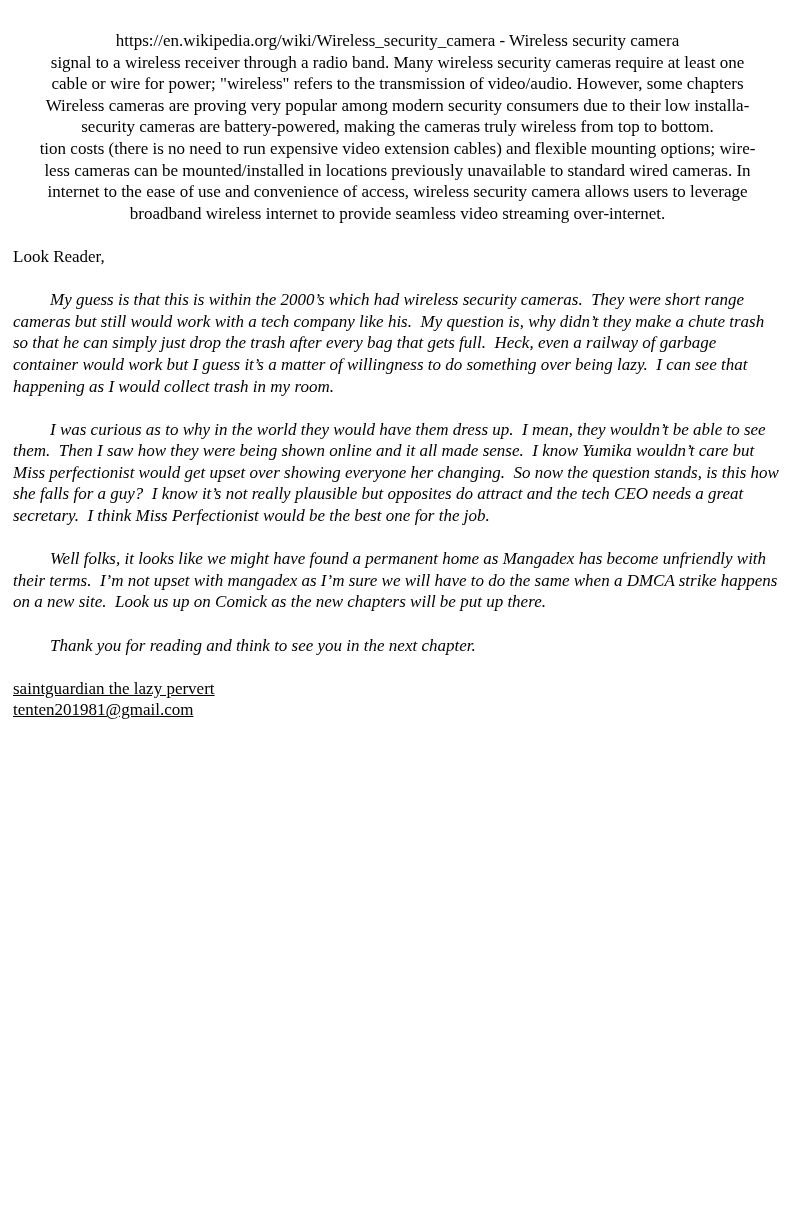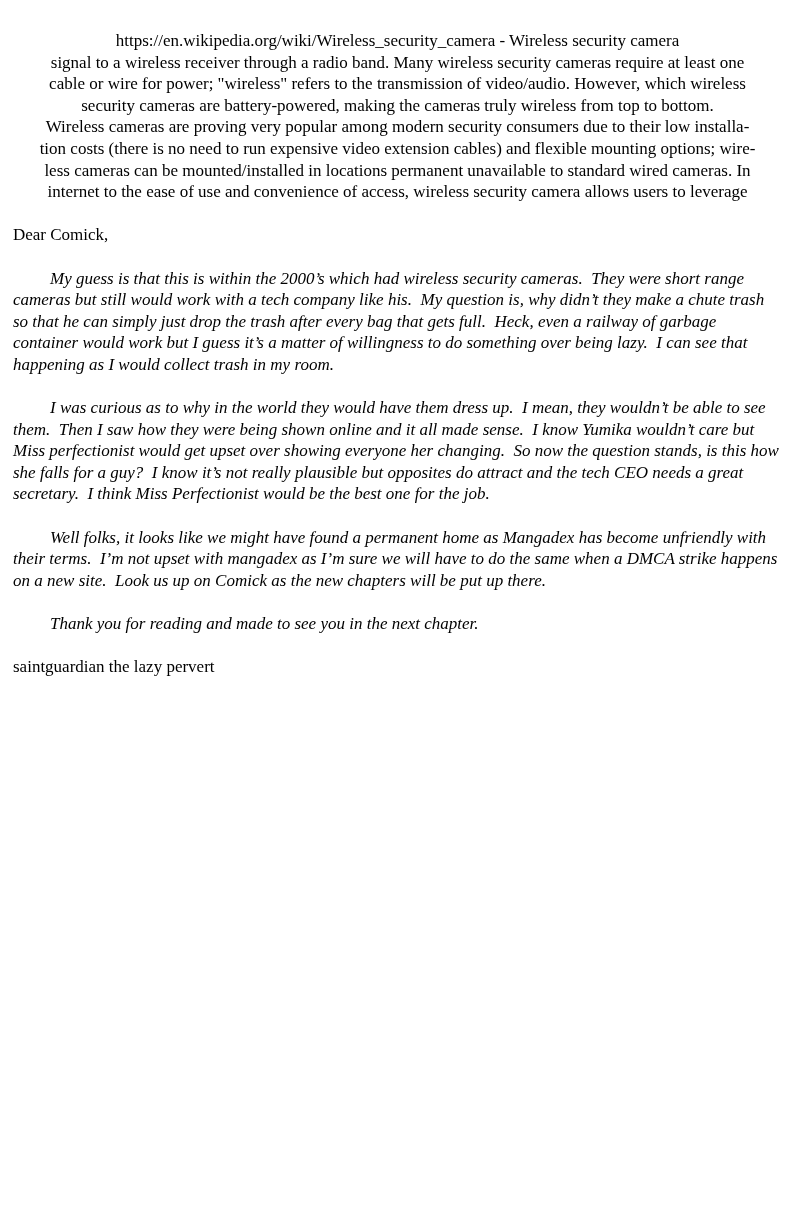--- a/index.html
+++ b/index.html
@@ -23,55 +23,57 @@
     margin: 0 0 21.6px 0;
   }
   .header-line { white-space: nowrap; }
   p { margin: 0 0 21.6px 0; }
   .para {
     text-indent: 37px;
     white-space: pre-wrap;
     font-style: italic;
   }
   .salutation, .closing { white-space: pre-wrap; }
-  .signature p { margin: 0; white-space: pre-wrap; }
+  .signature p { margin: 0; white-space: pre-wrap; text-decoration: underline; }
   .bottom-marker {
     position: absolute;
     left: 368px; top: 1210px;
     width: 56px; height: 14px;
     border-radius: 2px;
   }
 </style>
 </head>
 <body style="background: rgb(255, 255, 255); color: rgb(0, 0, 0);">
 
 <div class="page">
 
   <div class="header-quote">
       <div class="header-line">https://en.wikipedia.org/wiki/Wireless_security_camera - Wireless security camera</div>
       <div class="header-line">signal to a wireless receiver through a radio band. Many wireless security cameras require at least one</div>
-      <div class="header-line">cable or wire for power; "wireless" refers to the transmission of video/audio. However, which wireless</div>
+      <div class="header-line">cable or wire for power; "wireless" refers to the transmission of video/audio. However, some chapters</div>
+      <div class="header-line">Wireless cameras are proving very popular among modern security consumers due to their low installa-</div>
       <div class="header-line">security cameras are battery-powered, making the cameras truly wireless from top to bottom.</div>
-      <div class="header-line">Wireless cameras are proving very popular among modern security consumers due to their low installa-</div>
       <div class="header-line">tion costs (there is no need to run expensive video extension cables) and flexible mounting options; wire-</div>
-      <div class="header-line">less cameras can be mounted/installed in locations permanent unavailable to standard wired cameras. In</div>
+      <div class="header-line">less cameras can be mounted/installed in locations previously unavailable to standard wired cameras. In</div>
       <div class="header-line">internet to the ease of use and convenience of access, wireless security camera allows users to leverage</div>
+      <div class="header-line">broadband wireless internet to provide seamless video streaming over-internet.</div>
     </div>
 
   <div>
-    <p class="salutation">Dear Comick,</p>
+    <p class="salutation">Look Reader,</p>
 
     <div>
         <p class="para">My guess is that this is within the 2000’s which had wireless security cameras.  They were short range cameras but still would work with a tech company like his.  My question is, why didn’t they make a chute trash so that he can simply just drop the trash after every bag that gets full.  Heck, even a railway of garbage container would work but I guess it’s a matter of willingness to do something over being lazy.  I can see that happening as I would collect trash in my room.</p>
         <p class="para">I was curious as to why in the world they would have them dress up.  I mean, they wouldn’t be able to see them.  Then I saw how they were being shown online and it all made sense.  I know Yumika wouldn’t care but Miss perfectionist would get upset over showing everyone her changing.  So now the question stands, is this how she falls for a guy?  I know it’s not really plausible but opposites do attract and the tech CEO needs a great secretary.  I think Miss Perfectionist would be the best one for the job.</p>
         <p class="para">Well folks, it looks like we might have found a permanent home as Mangadex has become unfriendly with their terms.  I’m not upset with mangadex as I’m sure we will have to do the same when a DMCA strike happens on a new site.  Look us up on Comick as the new chapters will be put up there.</p>
-        <p class="para">Thank you for reading and made to see you in the next chapter.</p>
+        <p class="para">Thank you for reading and think to see you in the next chapter.</p>
       </div>
 
 
     <div class="signature">
       <p>saintguardian the lazy pervert</p>
+      <p>tenten201981@gmail.com</p>
     </div>
   </div>
 
   <div class="bottom-marker" style="background: rgb(26, 33, 51);"></div>
 
 </div>
 
 </body></html>

